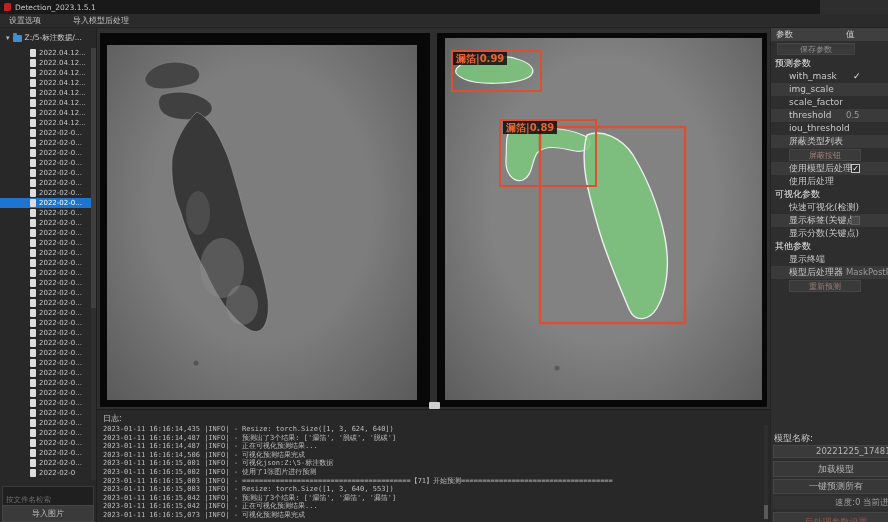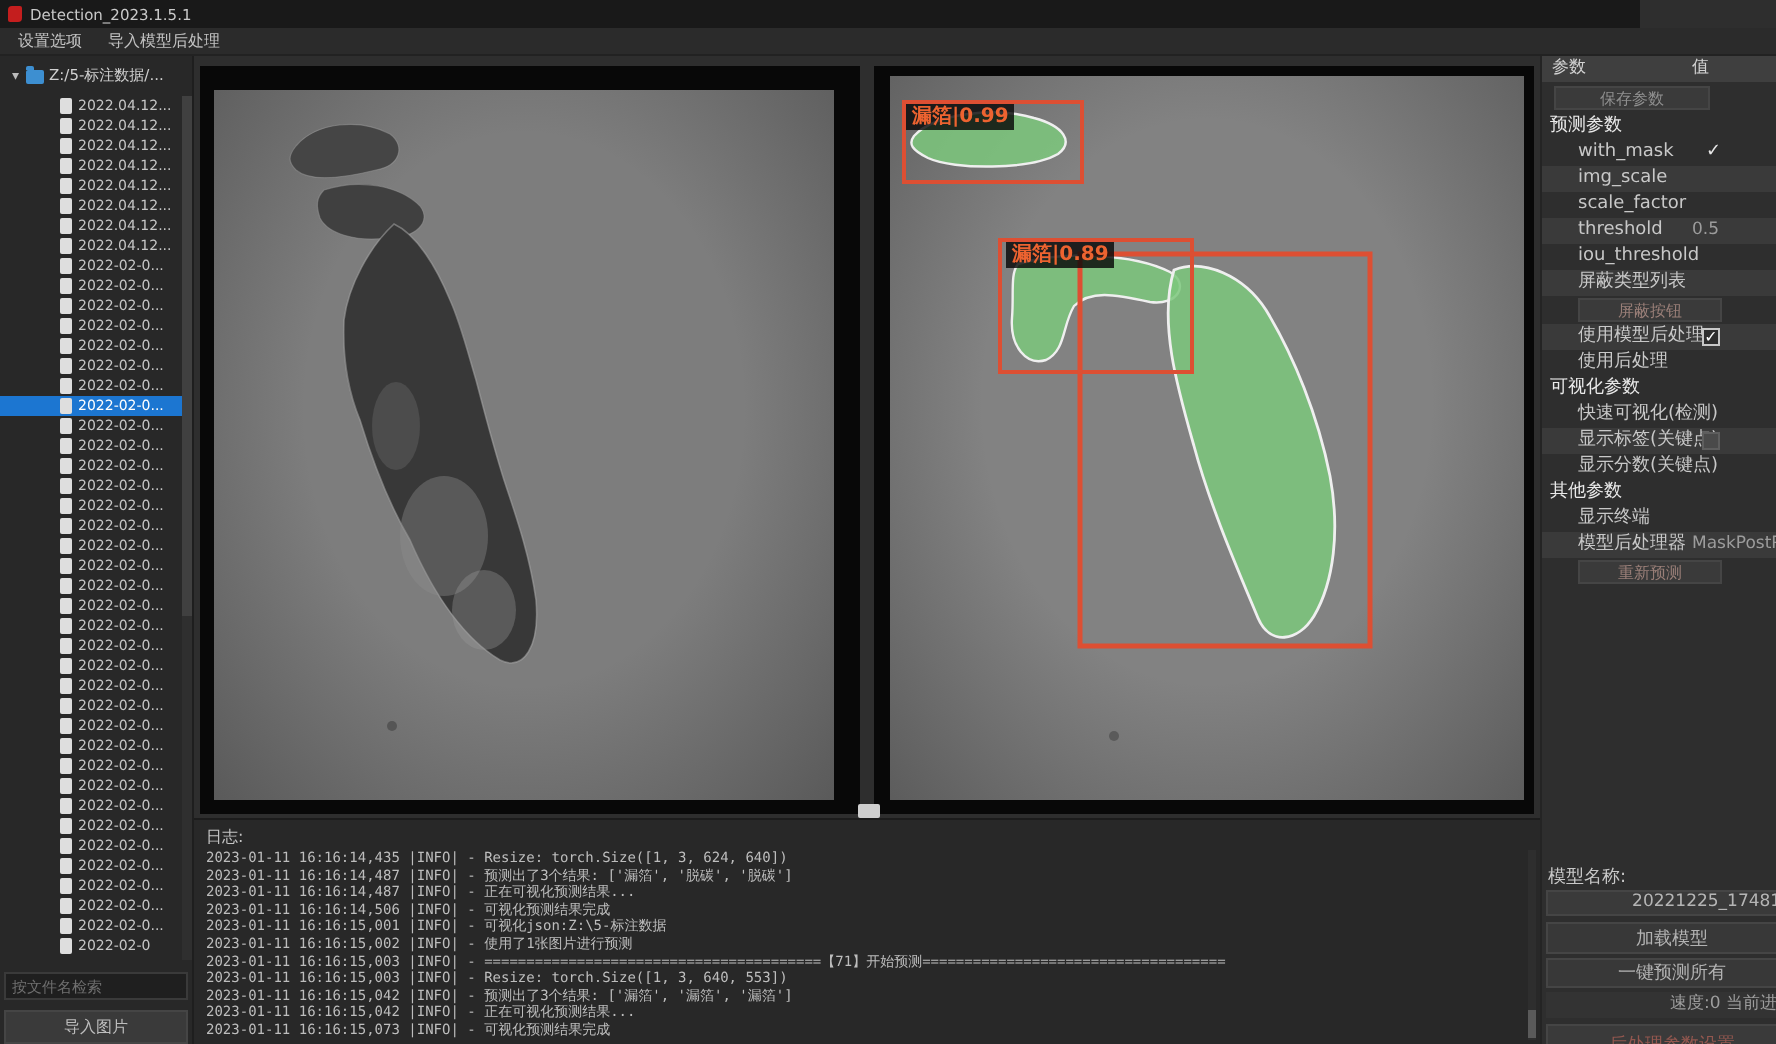--- a/index.html
+++ b/index.html
@@ -4,42 +4,42 @@
 <style>
   * { margin:0; padding:0; box-sizing:border-box; }
   html,body { width:888px; height:522px; overflow:hidden; background:#2e2e2e;
     font-family:"DejaVu Sans","Liberation Sans",sans-serif; }
 
   
   .titlebar { position:absolute; left:0; top:0; width:820px; height:14px; background:#191919;
     display:flex; align-items:center; gap:4px; padding-left:4px; font-size:7.5px; color:#c9c9c9; }
   .app-icon { width:7px; height:8px; background:#c41e1e; border-radius:2px 1px 2px 1px; }
   .menubar { position:absolute; left:0; top:14px; width:888px; height:14px; background:#2b2b2b;
-    display:flex; align-items:center; gap:13px; padding-left:9px; font-size:8px; color:#c2c2c2;
+    display:flex; align-items:center; gap:32px; padding-left:9px; font-size:8px; color:#c2c2c2;
     border-bottom:1px solid #222; }
   .menu-item { cursor:default; }
 
   
   .sidebar { position:absolute; left:0; top:28px; width:97px; height:494px; background:#282828;
     border-right:1px solid #1e1e1e; overflow:hidden; }
   .tree-root { position:absolute; left:0; top:4px; height:12px; display:flex; align-items:center;
     gap:3px; padding-left:6px; font-size:7.5px; color:#d0d0d0; white-space:nowrap; }
   .tw-arrow { font-size:7px; color:#bbb; }
   .folder-icon { width:9px; height:7px; background:#3d8fd1; border-radius:1px; position:relative; }
   .folder-icon::before { content:""; position:absolute; left:0; top:-2px; width:4px; height:2px;
     background:#3d8fd1; border-radius:1px 1px 0 0; }
   .file-list { position:absolute; left:0; top:20px; width:92px; }
   .file-item { height:10px; display:flex; align-items:center; gap:3px; padding-left:30px;
     font-size:7px; color:#c6c6c6; white-space:nowrap; }
   .file-item.selected { background:#1c76d1; color:#fff; }
   .file-icon { width:6px; height:8px; background:#dedede; border-radius:1px; flex:0 0 auto; }
   .side-scroll { position:absolute; right:0; top:20px; width:5px; height:432px; background:#2f2f2f; }
   .side-thumb { position:absolute; right:0; top:20px; width:5px; height:260px; background:#404040; }
   .search-input { position:absolute; left:2px; top:458px; width:92px; height:14px; background:#1f1f1f;
-    border:1px solid #3a3a3a; color:#c0c0c0; font-size:7.5px; padding:0 3px;
+    border:1px solid #3a3a3a; color:#c0c0c0; font-size:7.5px; padding:12px 3px;
     font-family:"DejaVu Sans","Liberation Sans",sans-serif; }
   .search-input::placeholder { color:#6f6f6f; }
   .import-btn { position:absolute; left:2px; top:477px; width:92px; height:17px; background:#3a3a3a;
     border:1px solid #454545; color:#bdbdbd; font-size:8px; }
 
   
   .center { position:absolute; left:97px; top:28px; width:673px; height:494px; background:#2e2e2e; }
   .panel { position:absolute; top:5px; width:330px; height:374px; background:#080808; }
   .panel.pleft { left:3px; } .panel.pright { left:340px; }
   .photo { position:absolute; overflow:hidden; }

